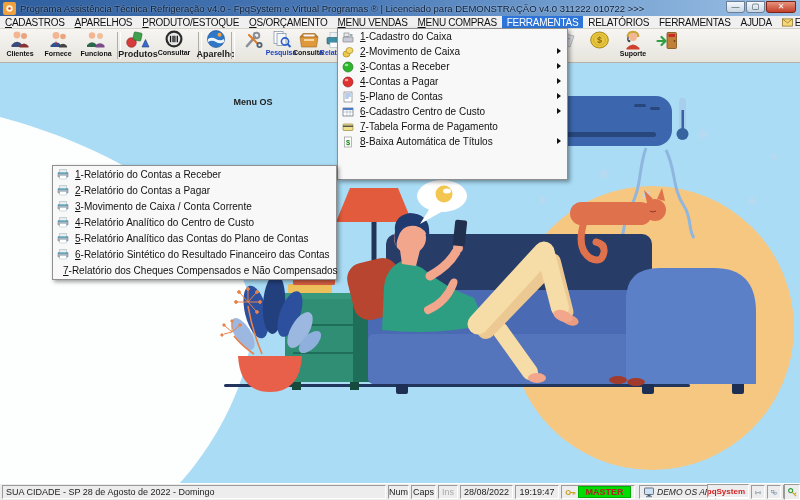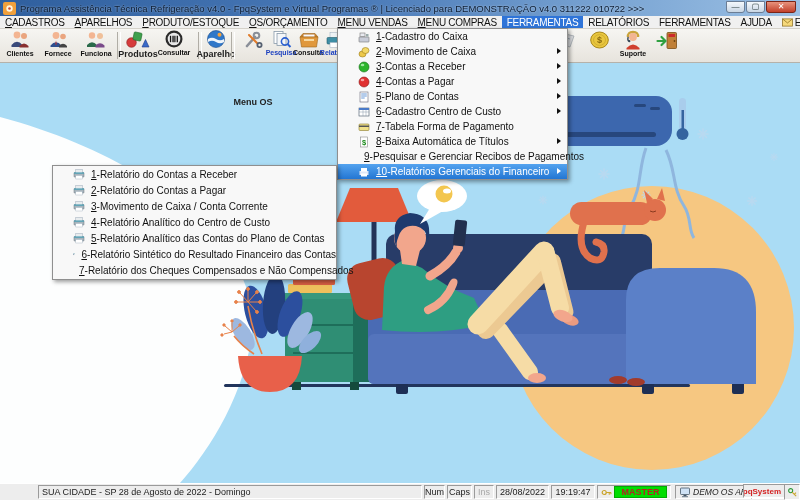--- a/index.html
+++ b/index.html
@@ -34,34 +34,34 @@
   .tlabel.blue{color:#1a3fbf;}
   .tlabel.maroon{color:#7a2a1a;font-size:7.5px;}
   .tsep{position:absolute;top:3px;height:27px;width:2px;
     border-left:1px solid #b0ada5;border-right:1px solid #ffffff;}
   
   .popup{position:absolute;background:#f8f8f8;border:1px solid #8f8f8f;
     box-shadow:2px 2px 4px rgba(0,0,0,.38);box-sizing:border-box;z-index:40;}
   #financeiro-menu{left:337px;top:28px;width:231px;height:152px;}
   #reports-submenu{left:52px;top:165px;width:285px;height:115px;z-index:50;}
   .mrow{position:relative;display:flex;align-items:center;height:15px;font-size:10px;color:#111;
-    padding-left:20px;box-sizing:border-box;}
+    padding-left:4px;box-sizing:border-box;}
   #reports-submenu .mrow{height:16px;}
   .mrow .mtext{margin-left:6px;white-space:nowrap;}
   .mrow.sel{background:linear-gradient(#54a3ef,#2376d3);color:#fff;}
   .arrow{position:absolute;right:6px;top:50%;margin-top:-3.5px;width:0;height:0;
     border-left:4px solid currentColor;border-top:3.5px solid transparent;border-bottom:3.5px solid transparent;}
   
   .main{position:absolute;left:0;top:62px;width:800px;height:421px;}
   
   .statusbar{position:absolute;left:0;top:483px;width:800px;height:17px;background:#ededed;
     border-top:1px solid #fff;font-size:9px;color:#222;z-index:60;}
   .sbp{position:absolute;top:1px;height:14px;display:flex;align-items:center;box-sizing:border-box;
     border:1px solid;border-color:#9a9a9a #ffffff #ffffff #9a9a9a;background:#ededed;
-    padding:0 3px;white-space:nowrap;overflow:hidden;margin-left:36px;}
+    padding:0 3px;white-space:nowrap;overflow:hidden;}
   .sbp.center{justify-content:center;}
   .gray{color:#a8a8a8;}
   .master-box{background:#00dd00;color:#b22222;font-weight:bold;flex:1;text-align:center;
     height:10px;line-height:10px;margin-left:2px;border:1px solid #0a0;}
   .brand{color:#d42222;font-weight:bold;font-size:8px;}
 </style>
 </head>
 <body>
 
 <div class="main">
@@ -466,38 +466,20 @@
     <span class="mtext"><span class="u">7</span><span>-Tabela Forma de Pagamento</span></span>
   </div>
   <div class="mrow">
     <svg width="12" height="12" viewBox="0 0 12 12">
         <rect x="2.5" y="1" width="7" height="10" fill="#ffffff" stroke="#888888" stroke-width="0.6"></rect>
         <text x="6" y="9" font-size="7.5" fill="#1a8a1a" text-anchor="middle" font-weight="bold" font-family="Liberation Sans, sans-serif">$</text>
       </svg>
     <span class="mtext"><span class="u">8</span><span>-Baixa Automática de Títulos</span></span>
     <span class="arrow"></span>
   </div>
-  <div class="mrow">
-    <svg width="12" height="12" viewBox="0 0 12 12">
-        <rect x="1.5" y="5" width="9" height="4" fill="#98a8b0"></rect>
-        <rect x="3" y="2" width="6" height="3.5" fill="#e4e8ea"></rect>
-        <rect x="3" y="7.5" width="6" height="3" fill="#ffffff" stroke="#8899aa" stroke-width="0.4"></rect>
-        <circle cx="9.5" cy="6" r="0.8" fill="#33cc66"></circle>
-      </svg>
-    <span class="mtext"><span class="u">9</span><span>-Pesquisar e Gerenciar Recibos de Pagamentos</span></span>
-  </div>
-  <div class="mrow sel">
-    <svg width="12" height="12" viewBox="0 0 12 12">
-        <rect x="1.5" y="5" width="9" height="4" fill="#dfe8f8"></rect>
-        <rect x="3" y="2" width="6" height="3.5" fill="#ffffff"></rect>
-        <rect x="3" y="7.5" width="6" height="3" fill="#ffffff"></rect>
-      </svg>
-    <span class="mtext"><span class="u">10</span><span>-Relatórios Gerenciais do Financeiro</span></span>
-    <span class="arrow"></span>
-  </div>
 </div>
 
 <div class="popup" id="reports-submenu">
   <div class="mrow">
     <svg width="12" height="12" viewBox="0 0 12 12">
         <rect x="1" y="4.5" width="10" height="4.5" rx="0.5" fill="#a8b4bc" stroke="#68757d" stroke-width="0.5"></rect>
         <rect x="2.8" y="1.5" width="6.4" height="3.5" fill="#e8ecee" stroke="#8899aa" stroke-width="0.4"></rect>
         <rect x="2.8" y="7.5" width="6.4" height="3.5" fill="#ffffff" stroke="#99aabb" stroke-width="0.4"></rect>
         <rect x="1" y="4.5" width="10" height="1.2" fill="#49a0b5"></rect>
       </svg>

